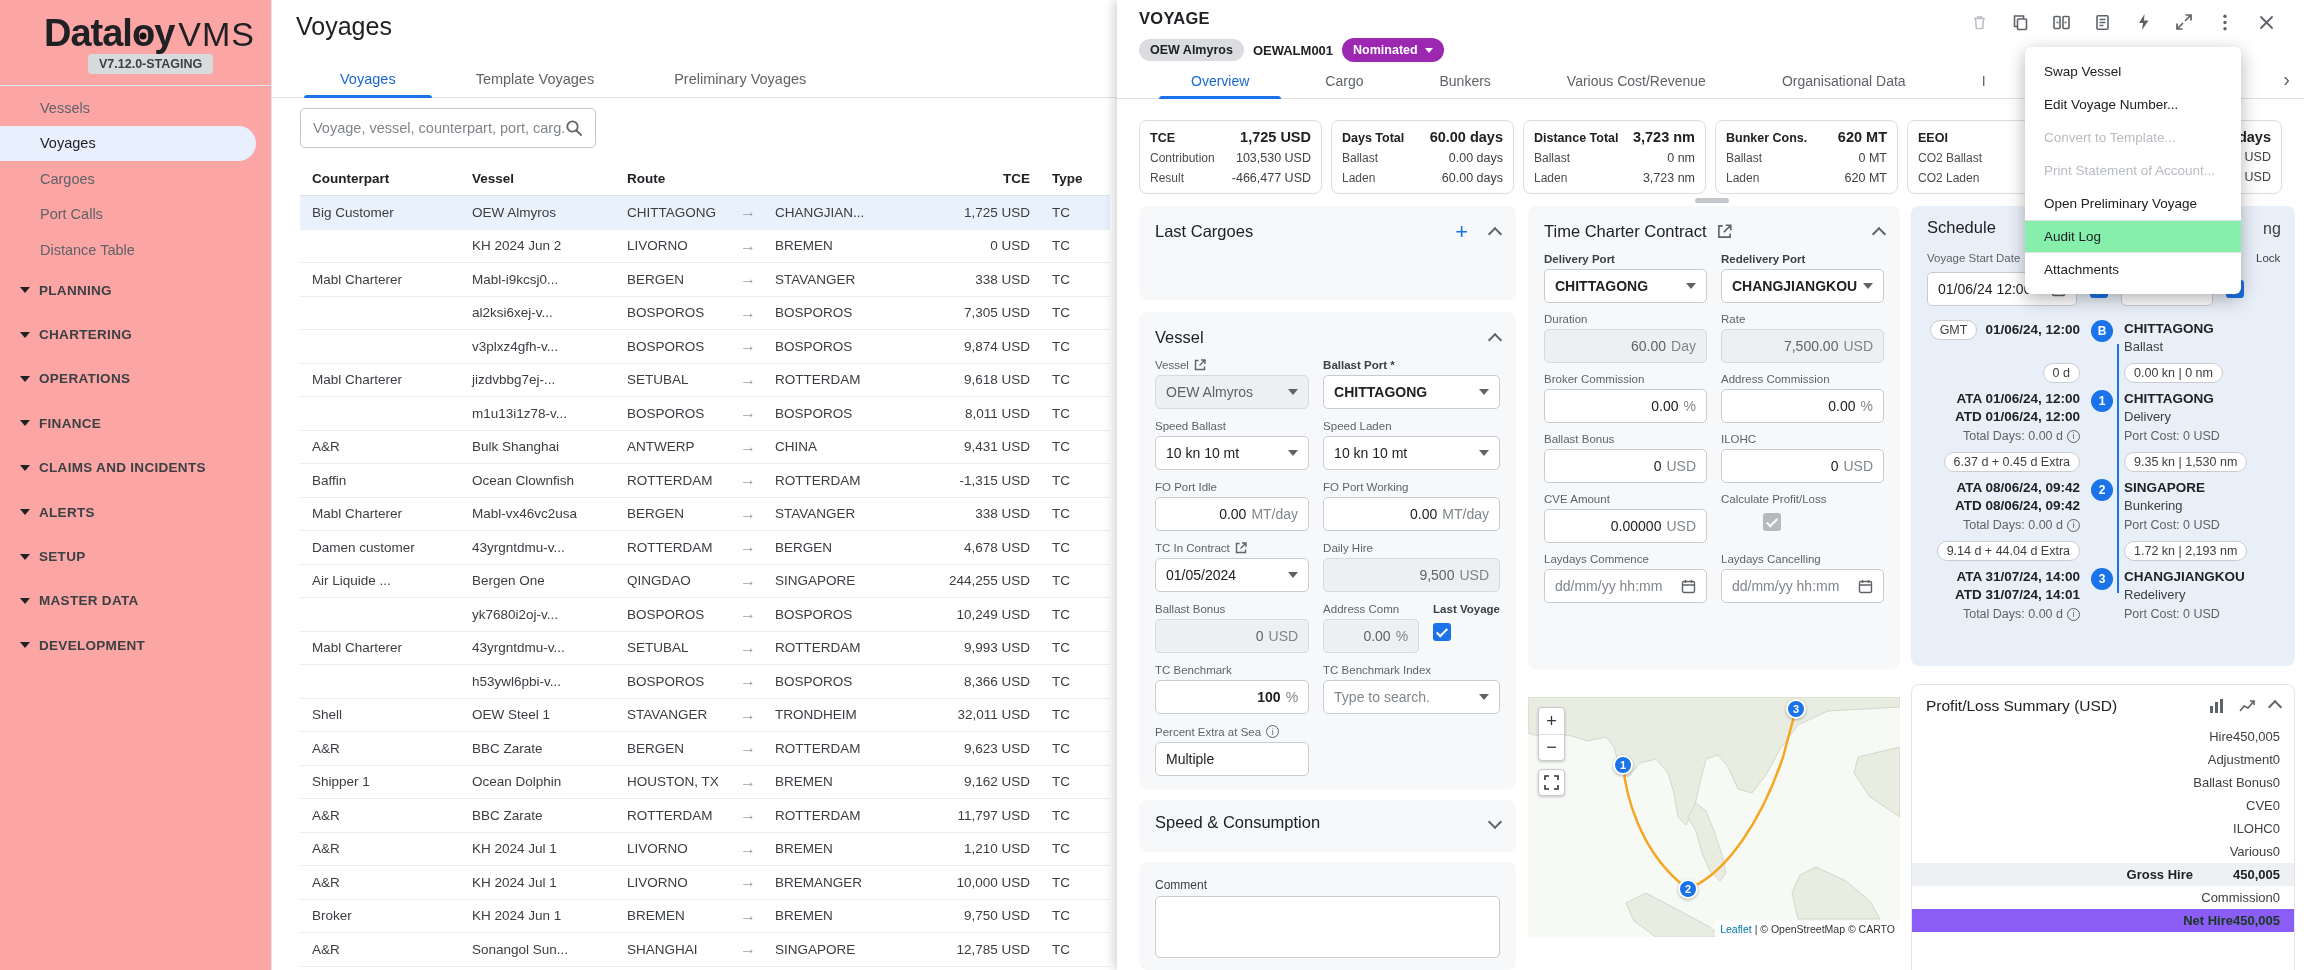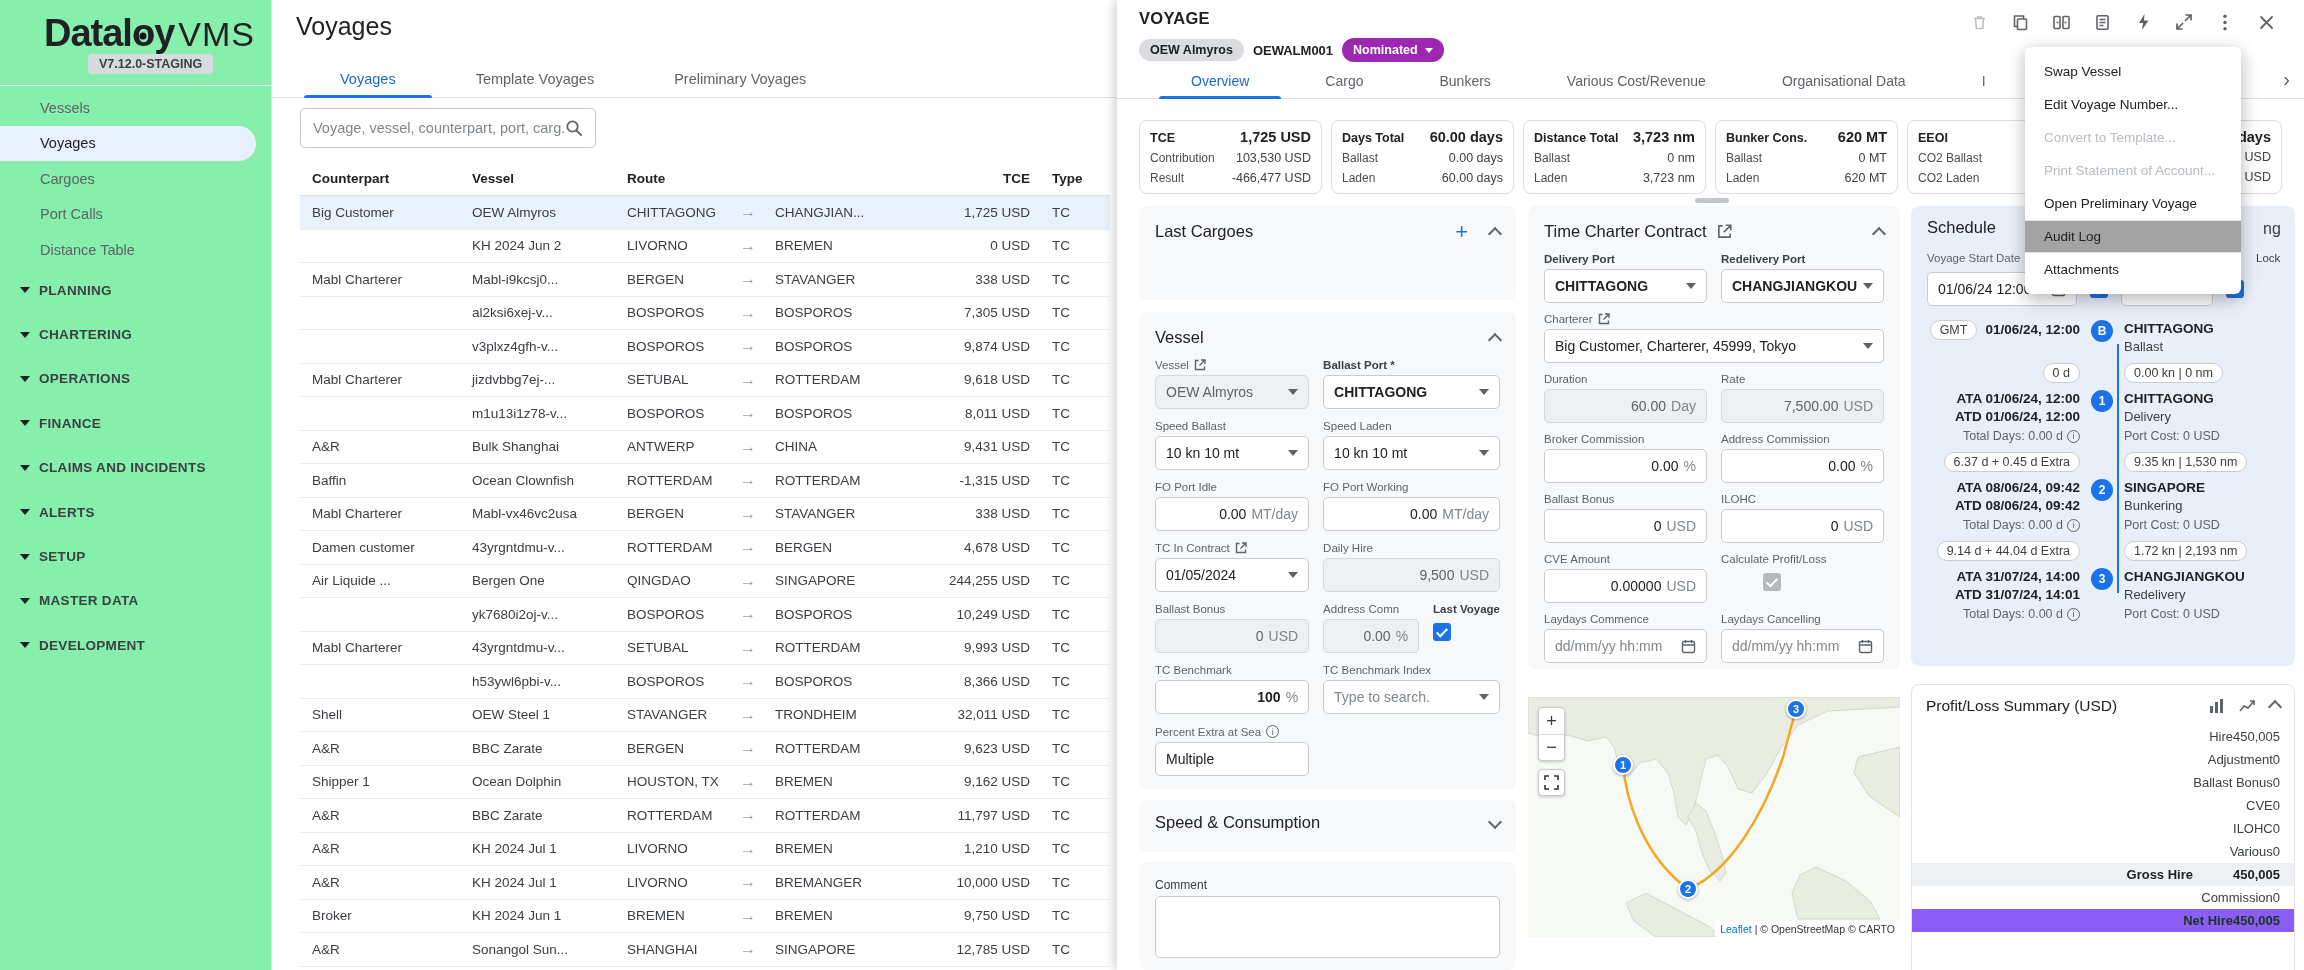--- a/index.html
+++ b/index.html
@@ -1,20 +1,20 @@
 <!DOCTYPE html>
 <html><head>
 <meta charset="utf-8">
 <style>
   * { margin:0; padding:0; box-sizing:border-box; }
   html,body { width:2304px; height:970px; overflow:hidden; background:#fff;
               font-family:"Liberation Sans", sans-serif; color:#202124; }
 
   
-  #sidebar { position:absolute; left:0; top:0; width:272px; height:970px; background:#86efac;
+  #sidebar { position:absolute; left:0; top:0; width:272px; height:970px; background:#fca5a5;
              border-right:1px solid #e1e3e6; z-index:2; }
   .logo { position:absolute; left:44px; top:12px; font-size:38px; white-space:nowrap; }
   .logo .lb { font-weight:800; letter-spacing:-1px; }
   .logo .lo { position:relative; }
   .logo .lo::after { content:""; position:absolute; left:50%; top:56%; width:7px; height:7px;
                      background:#111; border-radius:50%; transform:translate(-50%,-50%); }
   .logo .ll { font-weight:300; color:#202124; letter-spacing:1px; margin-left:4px; font-size:34px; }
   .version { position:absolute; left:88px; top:54px; background:#d9dadb; color:#3c4043;
              font-size:12.5px; font-weight:600; padding:3px 11px; border-radius:4px; }
   .sdiv { position:absolute; left:0; right:0; top:85px; border-top:1px solid #e4e6e8; }
@@ -186,21 +186,21 @@
            color:#3c4043; line-height:16px; }
   .plrow.total { background:#eef1f3; font-weight:700; color:#202124;gap:40px; }
   .plrow.net { background:#8b5cf6; font-weight:700; color:#17381d; }
 
   
   #ctxmenu { position:absolute; left:2025px; top:47px; width:216px; background:#fff; border-radius:6px;
              box-shadow:0 5px 18px rgba(0,0,0,.3); z-index:50; padding:8px 0; }
   .mitem { height:33px; display:flex; align-items:center; padding:0 19px; font-size:13.5px; color:#202124;
            cursor:pointer; white-space:nowrap; }
   .mitem.disabled { color:#b8bcc0; cursor:default; }
-  .mitem.highlight { background:#a3a3a3; border-top:1px solid #e2e2e2; border-bottom:1px solid #e2e2e2; }
+  .mitem.highlight { background:#86efac; border-top:1px solid #e2e2e2; border-bottom:1px solid #e2e2e2; }
 
   svg { display:block; }
 </style>
 </head>
 <body>
 
 <div id="sidebar">
   <div class="logo"><span class="lb">Datal<span class="lo">o</span>y</span><span class="ll">VMS</span></div>
   <div class="version">V7.12.0-STAGING</div>
   <div class="sdiv"></div>
@@ -900,34 +900,20 @@
           </div>
           <div>
             <div class="lbl" style="color:#3c4043;font-weight:600;">
                 <span>Redelivery Port</span>
               </div>
             <div class="ctl">
                 <span style="font-weight:600">CHANGJIANGKOU</span>
                 <span class="caret"></span>
               </div>
           </div>
-          <div class="full">
-            <div class="lbl">
-                <span>Charterer</span>
-                <span class="ico">
-                  <svg width="12" height="12" viewBox="0 0 12 12" fill="none" stroke="currentColor" stroke-width="1.4">
-                    <path d="M4.5 1.5H1.5v9h9V7.5M7 1h4v4M11 1 5.5 6.5"></path>
-                  </svg>
-                </span>
-              </div>
-            <div class="ctl">
-                <span>Big Customer, Charterer, 45999, Tokyo</span>
-                <span class="caret"></span>
-              </div>
-          </div>
           <div>
             <div class="lbl">
                 <span>Duration</span>
               </div>
             <div class="ctl dis num">
                 <span>60.00</span>
                 <span class="sfx">Day</span>
               </div>
           </div>
           <div>

